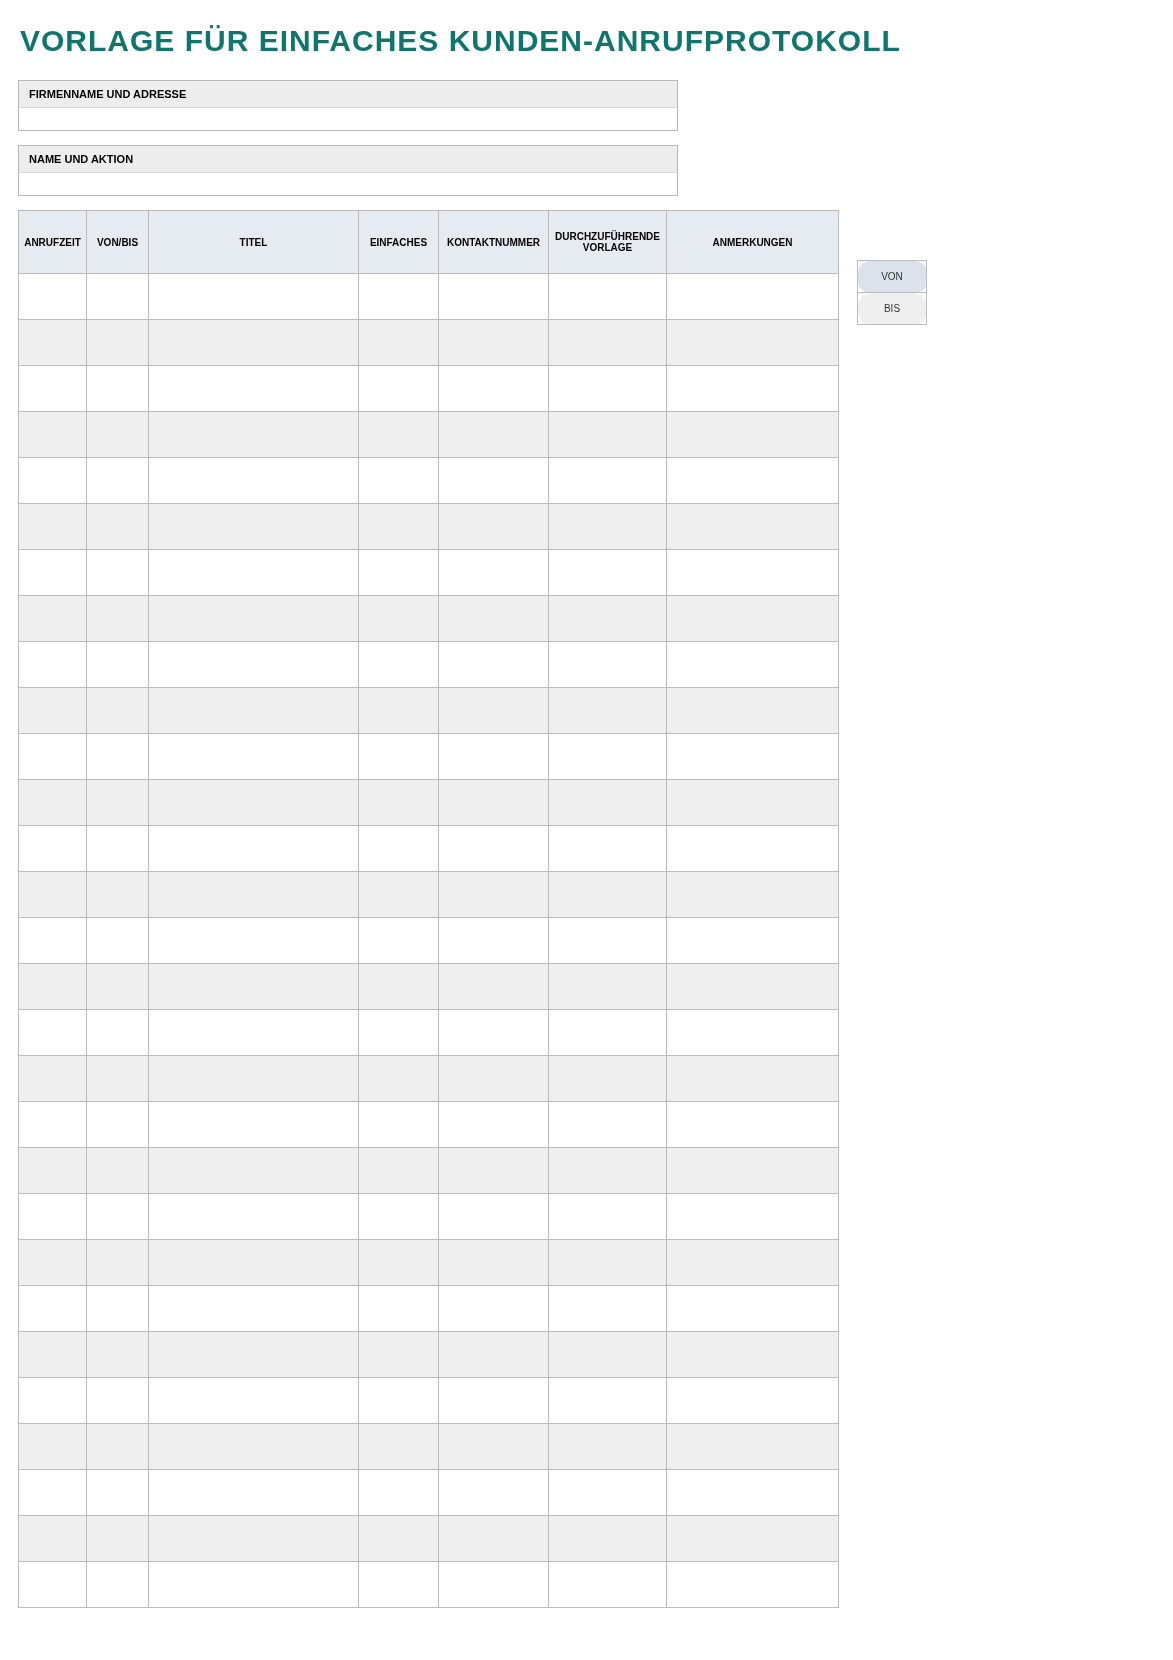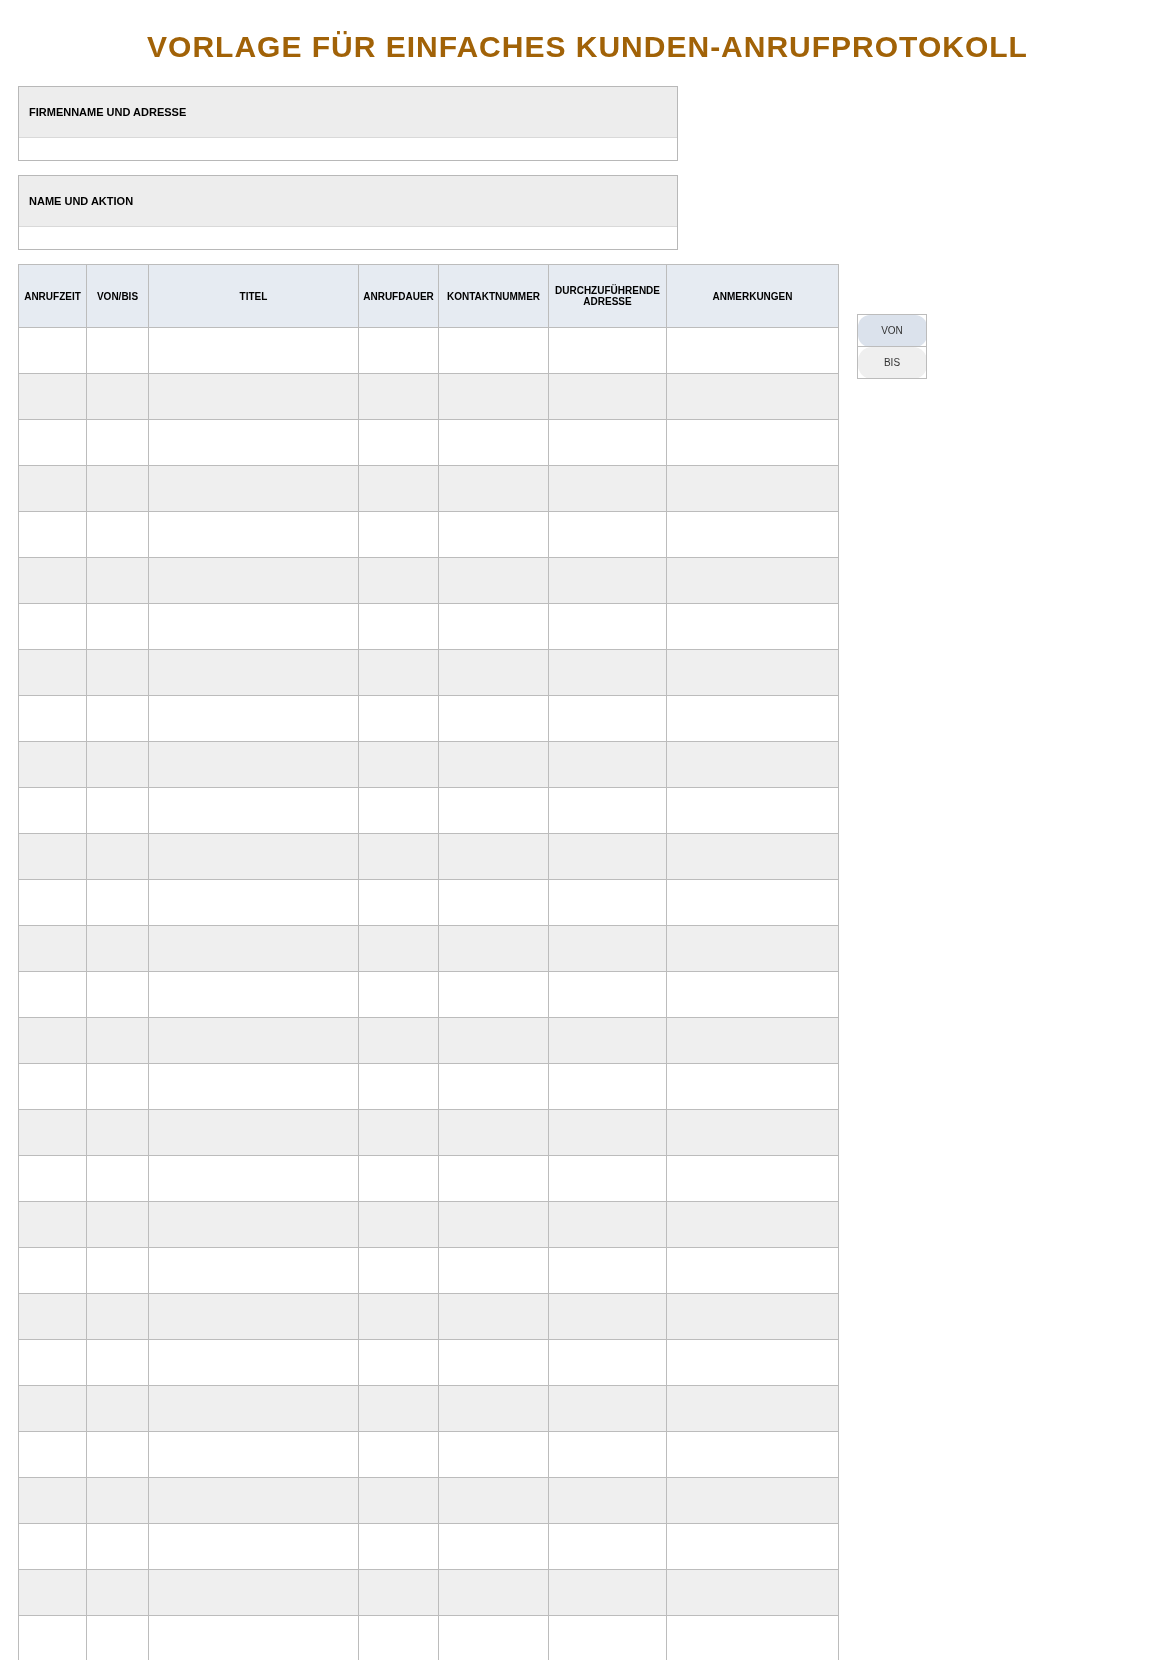--- a/index.html
+++ b/index.html
@@ -4,38 +4,37 @@
 <style>
   * { box-sizing: border-box; }
   body {
     margin: 0;
     padding: 18px;
     font-family: Arial, Helvetica, sans-serif;
     background: #fff;
     width: 1173px;
   }
   .title {
-    color: #a16207;
+    color: #0f766e;
     font-size: 30px;
     font-weight: 700;
     letter-spacing: 1px;
-    margin: 12px 0 22px 2px;
+    margin: 6px 0 22px 2px;
     font-family: "Century Gothic", "Arial", sans-serif;
-    text-align: center;
   }
   .info-block {
     width: 660px;
     border: 1px solid #b8b8b8;
     margin-bottom: 14px;
   }
   .info-label {
     background: #ededed;
     font-size: 11px;
     font-weight: 700;
-    padding: 19px 10px;
+    padding: 7px 10px;
     border-bottom: 1px solid #d9d9d9;
     color: #000;
   }
   .info-input {
     height: 22px;
     background: #fff;
   }
   .layout {
     display: flex;
     align-items: flex-start;
@@ -107,23 +106,23 @@
       <col style="width:80px">
       <col style="width:110px">
       <col style="width:118px">
       <col style="width:172px">
     </colgroup>
     <thead>
       <tr>
         <th>ANRUFZEIT</th>
         <th>VON/BIS</th>
         <th>TITEL</th>
-        <th>ANRUFDAUER</th>
+        <th>EINFACHES</th>
         <th>KONTAKTNUMMER</th>
-        <th>DURCHZUFÜHRENDE ADRESSE</th>
+        <th>DURCHZUFÜHRENDE VORLAGE</th>
         <th>ANMERKUNGEN</th>
       </tr>
     </thead>
     <tbody id="log-body">
         <tr>
           <td></td>
           <td></td>
           <td></td>
           <td></td>
           <td></td>

